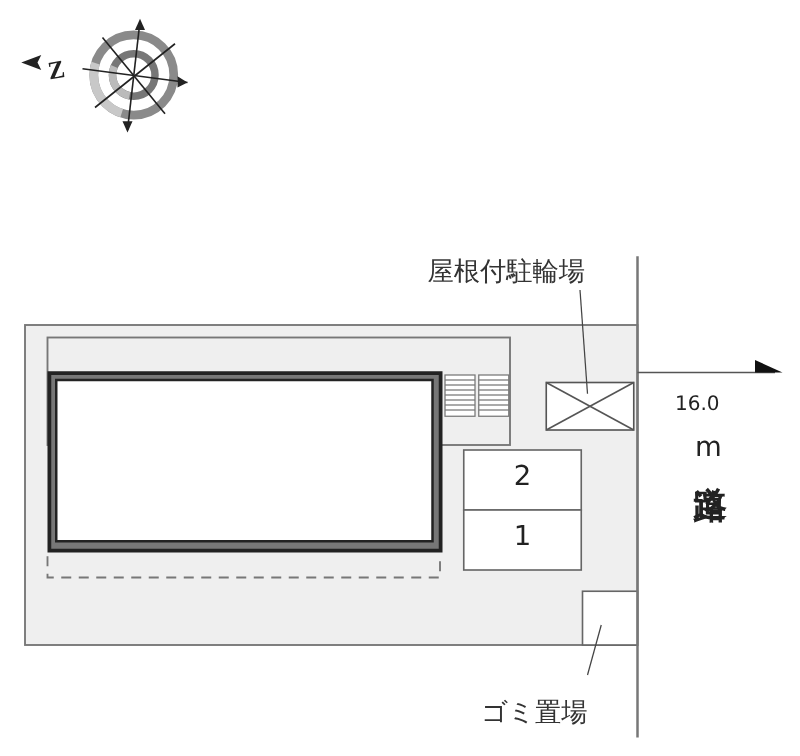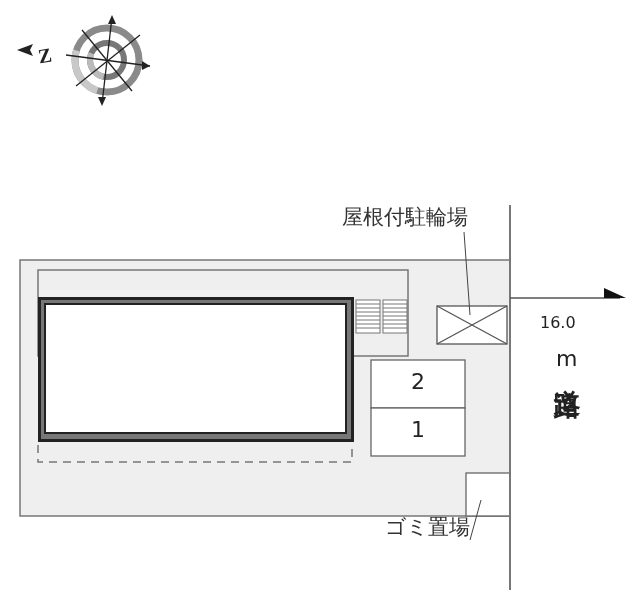--- a/index.html
+++ b/index.html
@@ -1,21 +1,21 @@
 <!DOCTYPE html>
 <html><head>
   <meta charset="utf-8">
   <style>
     html, body { margin: 0; padding: 0; background: #ffffff; }
     body { width: 640px; height: 605px; position: relative; overflow: hidden;
            font-family: "DejaVu Sans", "Liberation Sans", sans-serif; }
     svg.plan { position: absolute; left: 0; top: 0; }
     .label { position: absolute; color: #333; white-space: nowrap; text-align: center; }
     .lbl-bike { left: 342px; top: 203px; font-size: 21px; letter-spacing: 0px; }
-    .lbl-trash { left: 385px; top: 513px; font-size: 21px; }
+    .lbl-trash { left: 385px; top: 556px; font-size: 21px; }
     .road-width { left: 540px; top: 313px; font-size: 16px; color: #222; }
     .road-unit { left: 556px; top: 346px; font-size: 22px; color: #222; }
     .road-name { left: 549px; top: 368px; font-size: 27px; font-weight: bold; color: #222;
                  writing-mode: vertical-rl; letter-spacing: 2px; }
     .slot-num { position: absolute; font-size: 22px; color: #222; text-align: center; width: 94px; }
   </style>
 </head>
 <body>
 
 <svg class="plan" width="640" height="605" viewBox="0 0 640 605">

